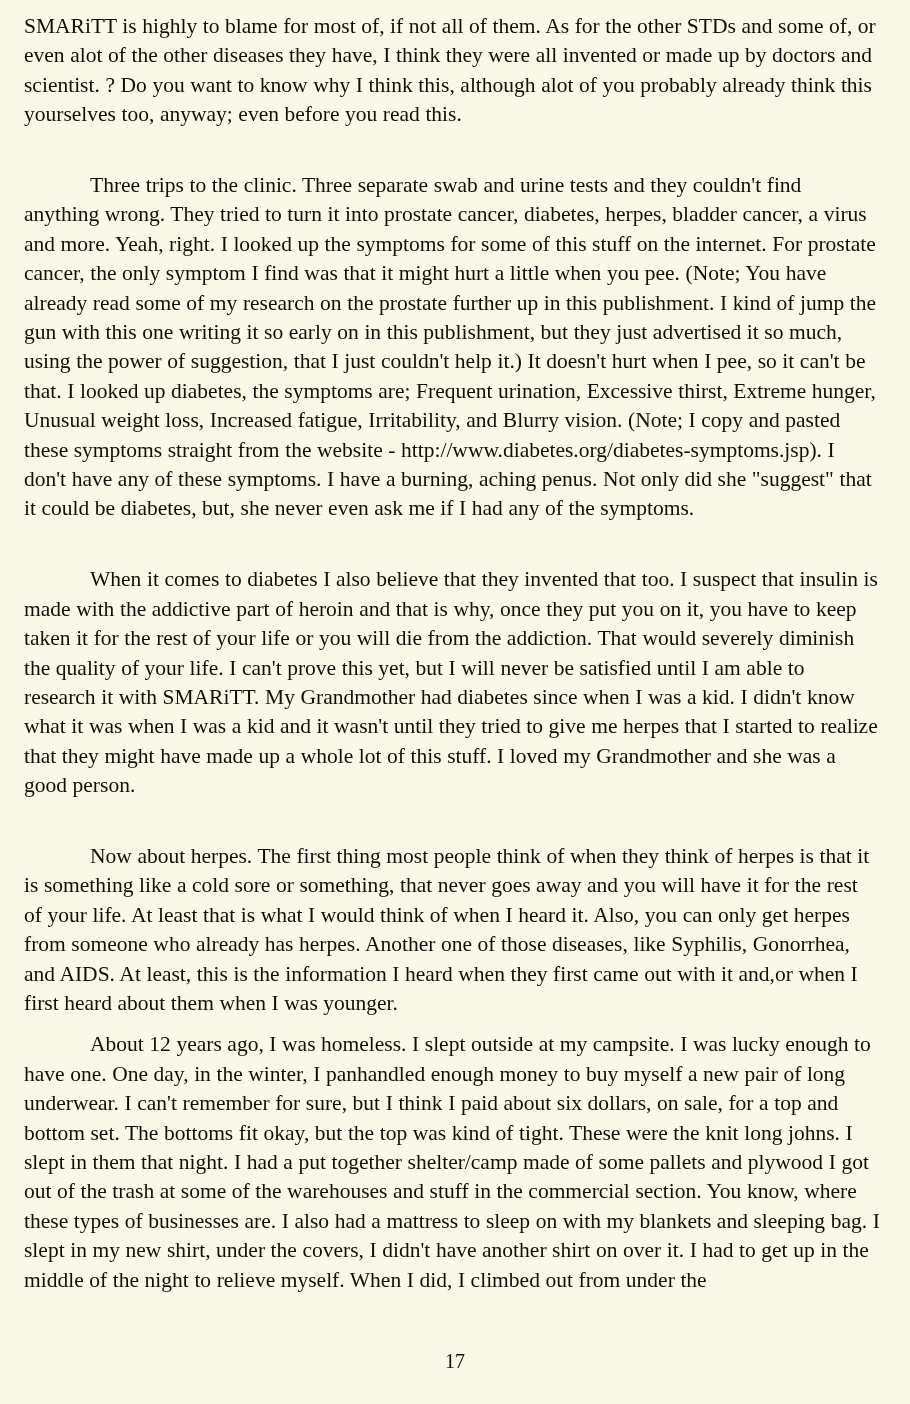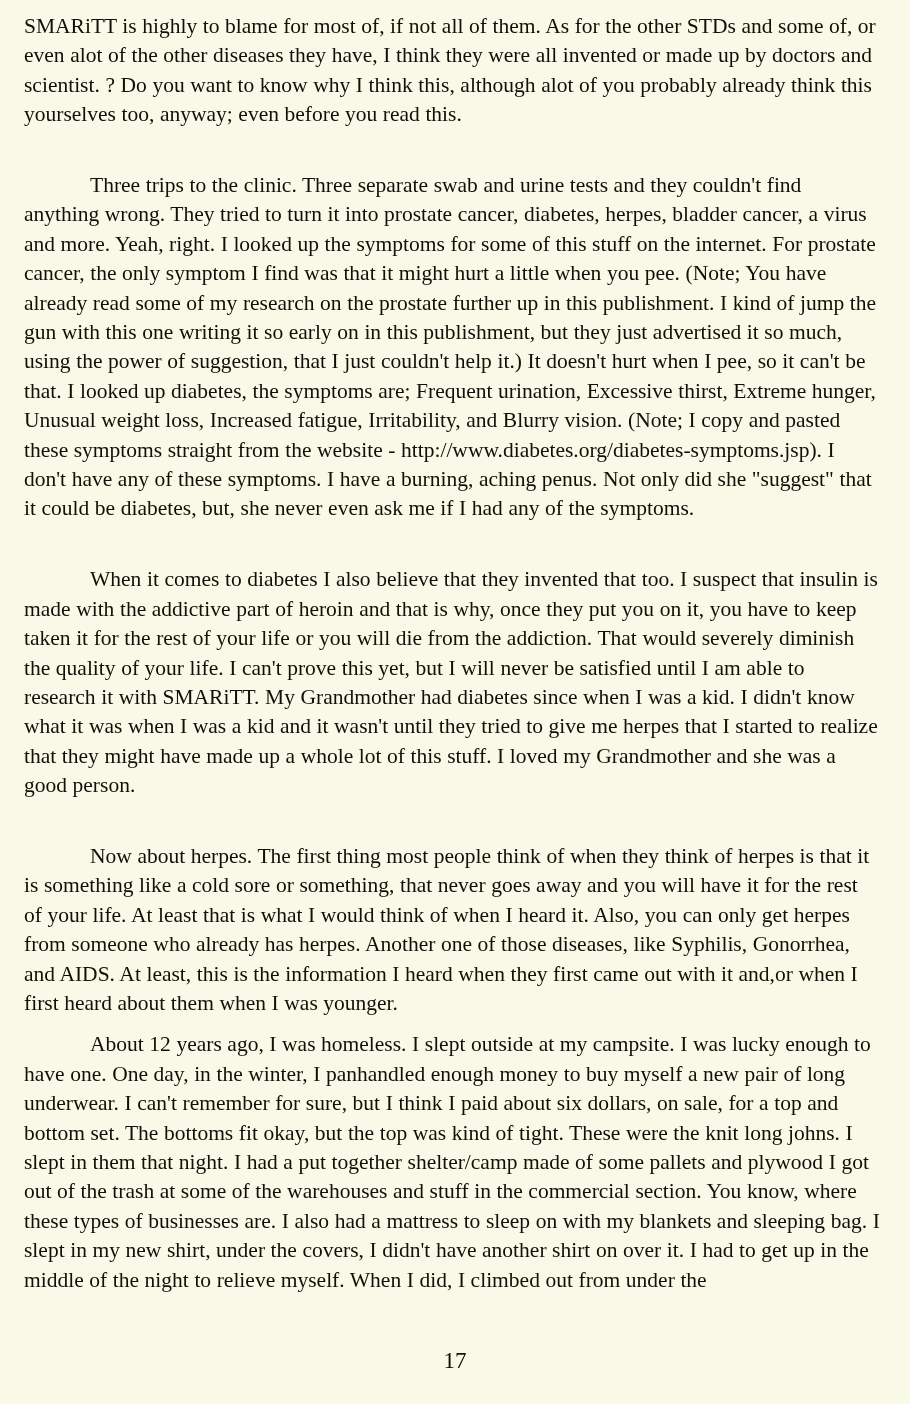--- a/index.html
+++ b/index.html
@@ -40,21 +40,21 @@
   }
   .gap {
     height: 29.4px;
   }
   .page-number {
     position: absolute;
     left: 0;
     right: 0;
     top: 1349px;
     text-align: center;
-    font-size: 23px;
+    font-size: 20px;
     line-height: 24px;
   }
 </style>
 </head>
 <body>
 
 <div class="page">
   <div class="body-text" id="body-container">
       <p class="para">SMARiTT is highly to blame for most of, if not all of them. As for the other STDs and some of, or even alot of the other diseases they have, I think they were all invented or made up by doctors and scientist. ? Do you want to know why I think this, although alot of you probably already think this yourselves too, anyway; even before you read this.</p>
       <div class="gap"></div>

